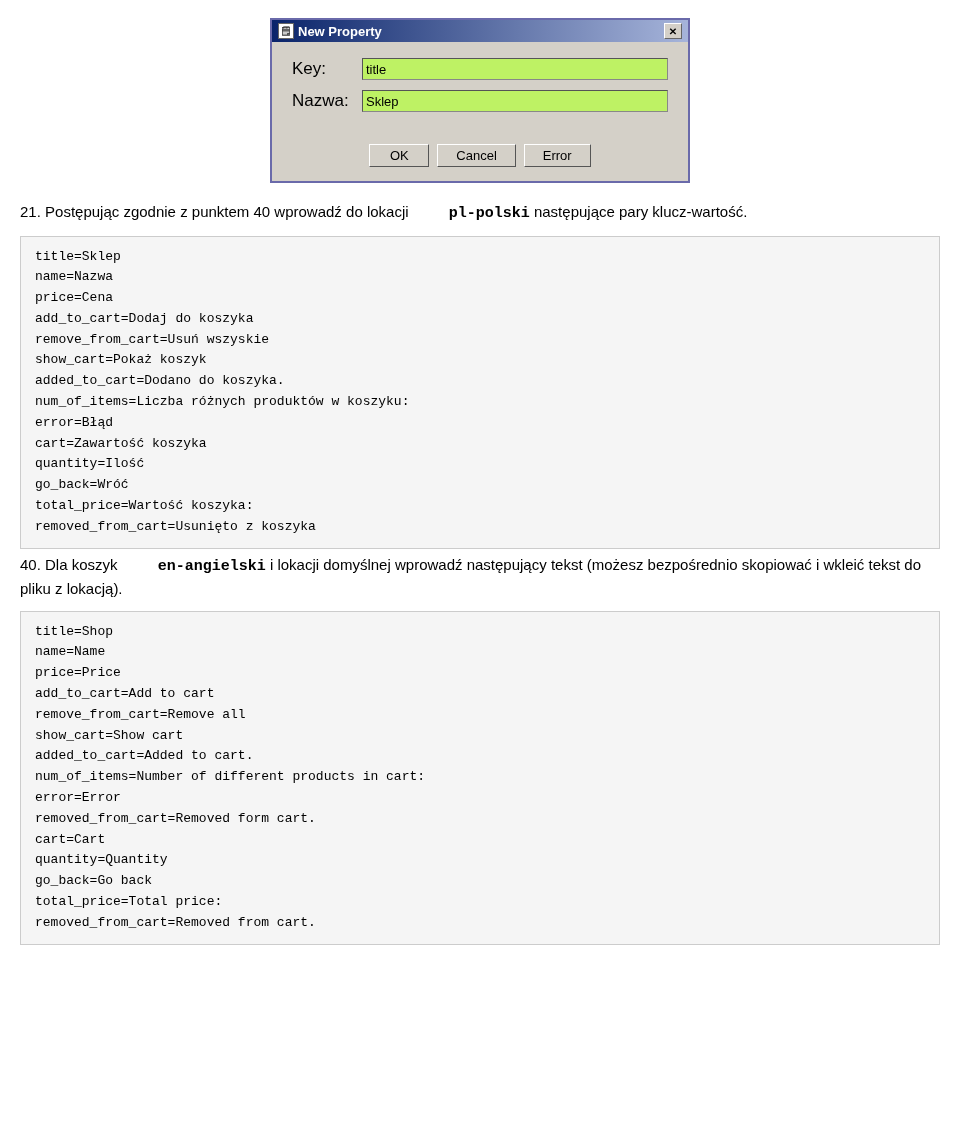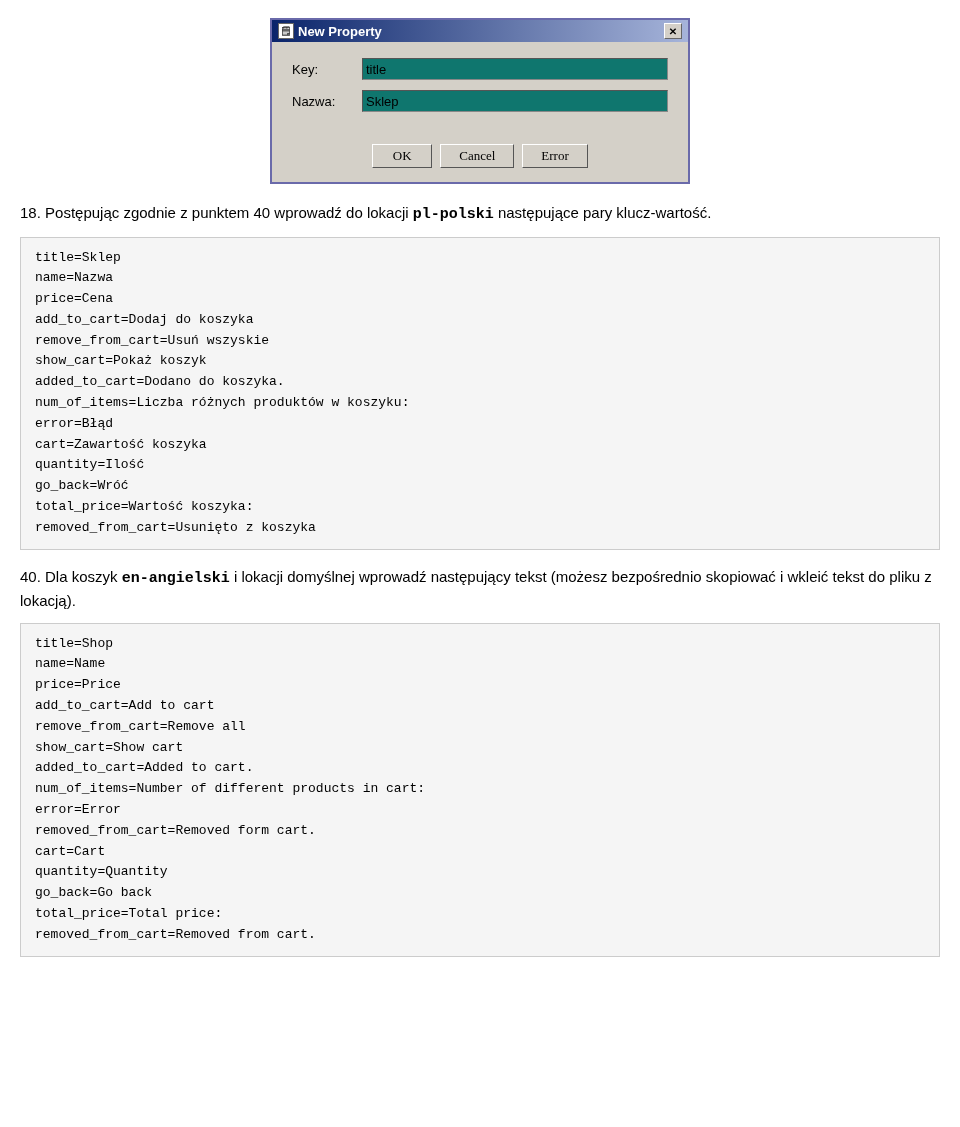--- a/index.html
+++ b/index.html
@@ -71,74 +71,75 @@
       padding: 16px 20px 12px 20px;
     }
     .dialog-row {
       display: flex;
       align-items: center;
       margin-bottom: 10px;
     }
     .dialog-label {
       width: 70px;
       text-align: left;
-      font-size: 13px;
+      font-size: 17px;
     }
     .dialog-input {
       flex: 1;
       height: 22px;
       border: 1px solid #888;
       border-top-color: #555;
       border-left-color: #555;
-      background: #0f766e;
+      background: #bef264;
       font-size: 13px;
       font-family: Arial, sans-serif;
       padding: 1px 3px;
     }
     .dialog-buttons {
       display: flex;
       justify-content: center;
       gap: 8px;
       padding: 10px 20px 14px 20px;
     }
     .dialog-btn {
       background: #d4d0c8;
       border: 1px solid #fff;
       border-right-color: #555;
       border-bottom-color: #555;
       padding: 3px 18px;
       font-size: 13px;
-      font-family: Liberation Serif, serif;
+      font-family: Liberation Sans, sans-serif;
       cursor: pointer;
       min-width: 60px;
     }
 
     
     .main-content {
       padding: 0 20px 20px 20px;
     }
 
     .section-text {
       font-size: 15px;
       margin-bottom: 10px;
       line-height: 1.5;
     }
 
     .bold-mono {
       font-family: 'Courier New', monospace;
       font-weight: bold;
+      margin-left: 36px;
     }
 
     .code-block {
       background: #f5f5f5;
       border: 1px solid #ccc;
       font-family: 'Courier New', monospace;
       font-size: 13px;
       padding: 10px 14px;
-      margin-bottom: 16px;
+      margin-bottom: 5px;
       line-height: 1.6;
       white-space: pre;
     }
 
     .para-block {
       margin-bottom: 10px;
     }
   </style>
 </head>
 <body>
@@ -166,21 +167,21 @@
       <button class="dialog-btn">OK</button>
       <button class="dialog-btn">Cancel</button>
       <button class="dialog-btn">Error</button>
     </div>
   </div>
 </div>
 
 <div class="main-content">
 
   <div class="para-block section-text">
-    <span>18.</span>
+    <span>21.</span>
     <span>Postępując zgodnie z punktem 40 wprowadź do lokacji </span><span class="bold-mono">pl-polski</span><span> następujące pary klucz-wartość.</span>
   </div>
 
   <div class="code-block">title=Sklep
 name=Nazwa
 price=Cena
 add_to_cart=Dodaj do koszyka
 remove_from_cart=Usuń wszyskie
 show_cart=Pokaż koszyk
 added_to_cart=Dodano do koszyka.

